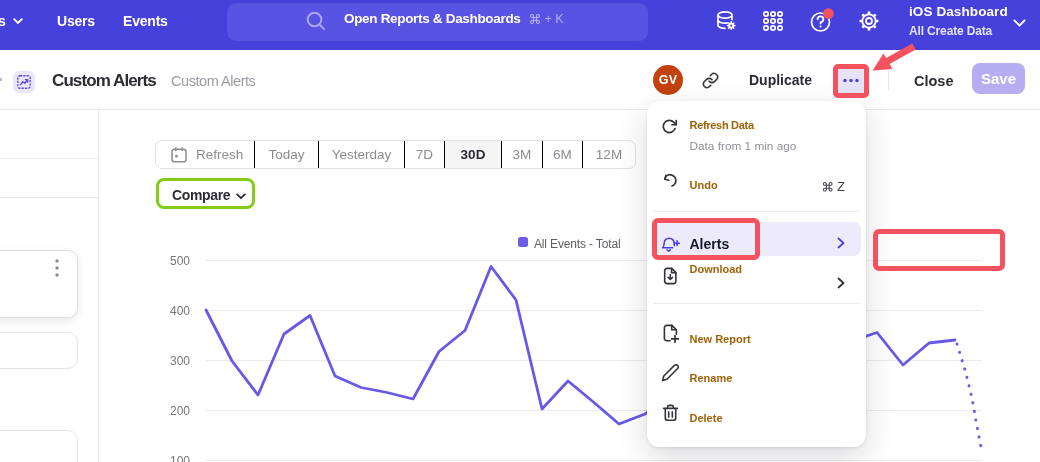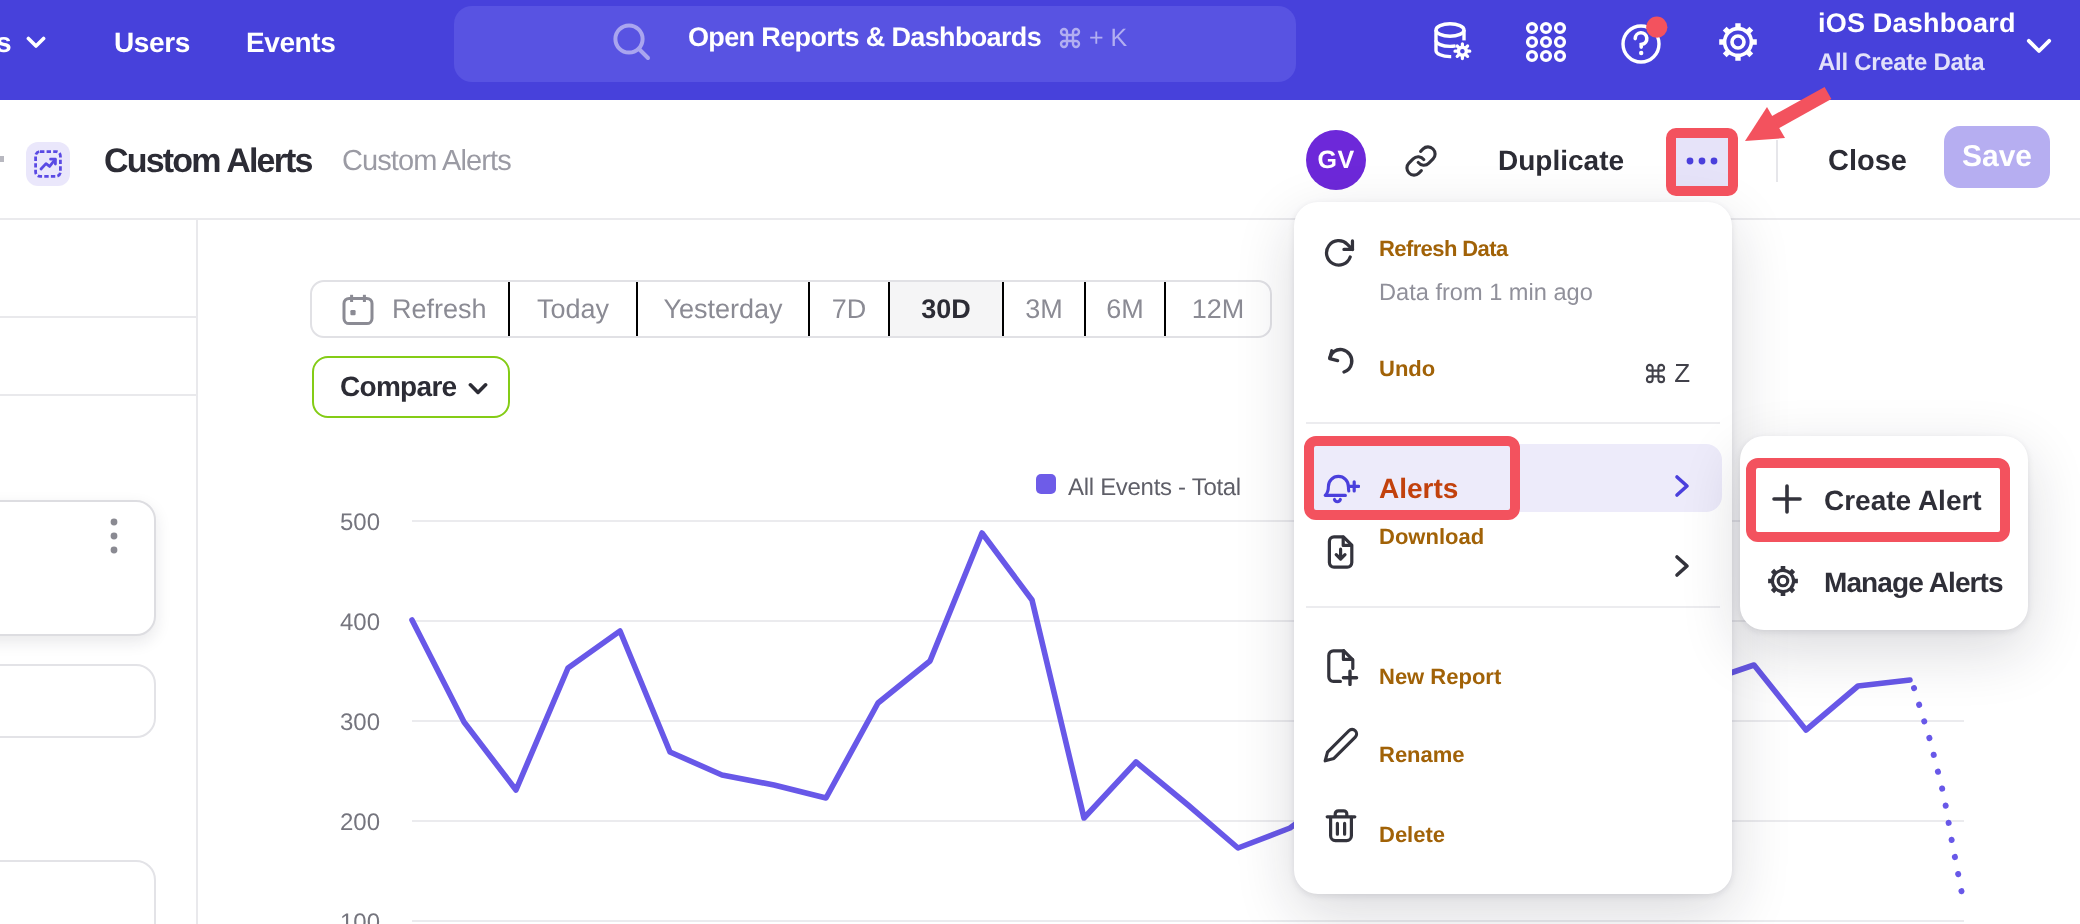--- a/index.html
+++ b/index.html
@@ -15,37 +15,37 @@
   .searchtxt { position:absolute; left:344px; top:0; height:38px; line-height:38px; color:#ffffff; font-size:13.5px; font-weight:700; letter-spacing:-.32px;}
   .cmdk { position:absolute; left:529px; top:0; height:38px; line-height:38px; color:#b2aef1; font-size:12.5px; font-weight:400; }
   .proj1 { position:absolute; left:909px; top:4px; color:#fff; font-size:13.5px; font-weight:700; letter-spacing:.1px;}
   .proj2 { position:absolute; left:909px; top:24px; color:#e2e1fa; font-size:12px; font-weight:700; letter-spacing:-.15px;}
 
   
   .hdr { position:absolute; left:0; top:50px; width:1040px; height:60px; background:#fff; border-bottom:1px solid #eaeaed; z-index:2; }
   .hicon { position:absolute; left:13px; top:21px; width:22px; height:22px; border-radius:6px; background:#eae7fb; }
   .htitle { position:absolute; left:52px; top:20.5px; font-size:17px; font-weight:700; color:#2c2c35; letter-spacing:-.9px; }
   .hsub { position:absolute; left:171px; top:22.5px; font-size:14.5px; font-weight:400; color:#9b9ba4; letter-spacing:-.45px; }
-  .avatar { position:absolute; left:653px; top:15px; width:30px; height:30px; border-radius:50%; background:#6d28d9; color:#fff; font-size:12.5px; font-weight:700; text-align:center; line-height:31px; letter-spacing:.2px;}
+  .avatar { position:absolute; left:653px; top:15px; width:30px; height:30px; border-radius:50%; background:#c2410c; color:#fff; font-size:12.5px; font-weight:700; text-align:center; line-height:31px; letter-spacing:.2px;}
   .dup { position:absolute; left:749px; top:22px; font-size:14px; font-weight:700; color:#2c2c35; }
   .hdiv { position:absolute; left:888px; top:20px; width:1px; height:21px; background:#e6e6ea; }
   .closeb { position:absolute; left:914px; top:23px; font-size:14.5px; font-weight:700; color:#2c2c35; }
   .saveb { position:absolute; left:972px; top:13px; width:53px; height:31px; border-radius:8px; background:#b6aef1; color:#fff; font-size:15px; font-weight:700; text-align:center; line-height:31px; }
   .dots3 { position:absolute; left:838px; top:19px; width:26px; height:24px; background:#e6e3f9; }
 
   
   .sidebar-v { position:absolute; left:98px; top:110px; width:1px; height:352px; background:#e9e9ec; z-index:1;}
   .srow { position:absolute; left:0; width:98px; height:1px; background:#e9e9ec; z-index:1;}
   .card { position:absolute; left:-22px; width:100px; background:#fff; border:1px solid #e3e3e7; border-radius:10px; z-index:1;}
 
   
   .range { position:absolute; left:155px; top:140px; width:481px; height:29px; border:1px solid #e1e1e5; border-radius:7px; background:#fff; z-index:1;}
   .rcell { position:absolute; top:0; height:27px; line-height:27px; text-align:center; font-size:13.5px; color:#8b8b94; border-right:1px solid #000000; }
   .rsel { background:#f5f5f6; color:#2c2c35; font-weight:700; }
-  .compare { position:absolute; left:156px; top:178px; width:99px; height:31px; border:1px solid #84cc16; border-radius:8px; background:#fff; z-index:1; }
+  .compare { position:absolute; left:156px; top:178px; width:99px; height:31px; border:3px solid #84cc16; border-radius:8px; background:#fff; z-index:1; }
   .compare span { position:absolute; left:13px; top:0; height:29px; line-height:29px; font-size:14px; font-weight:700; color:#2c2c35; letter-spacing:-.35px; }
 
   
   .menu { position:absolute; left:647px; top:101px; width:219px; height:346px; background:#fff; border-radius:12px;
           box-shadow:0 1px 3px rgba(25,25,45,.10), 0 10px 30px rgba(25,25,45,.16); z-index:5; }
   .menu .ttl { position:absolute; left:42.5px; font-size:11px; font-weight:700; color:#a16207; letter-spacing:0px;}
   .menu .sub { position:absolute; left:42.5px; font-size:11.8px; font-weight:400; color:#90909a; }
   .menu .mdiv { position:absolute; left:6px; width:207px; height:1px; background:#ececef; }
   .hl { position:absolute; left:4.5px; top:121px; width:209px; height:34px; border-radius:8px; background:#edebfa; }
 
@@ -208,21 +208,21 @@
 
   <div class="menu">
     <div class="ttl" style="top:18px; letter-spacing:-.3px;">Refresh Data</div>
     <div class="sub" style="top:37.5px;">Data from 1 min ago</div>
     <div class="ttl" style="top:78px;">Undo</div>
     <div style="position:absolute; left:175px; top:78px; font-size:13px; color:#41414a;"><svg style="vertical-align:-1.5px" width="11.5" height="11.5" viewBox="0 0 24 24" fill="none" stroke="#41414a" stroke-width="2.1">
           <path d="M15 6v12a3 3 0 1 0 3-3H6a3 3 0 1 0 3 3V6a3 3 0 1 0-3 3h12a3 3 0 1 0-3-3"></path>
         </svg> Z</div>
     <div class="mdiv" style="top:110px;"></div>
     <div class="hl"></div>
-    <div class="ttl" style="top:134.5px; color:#c2410c; font-size:14px;">Alerts</div>
+    <div class="ttl" style="top:134.5px; color:#0f172a; font-size:14px;">Alerts</div>
     <div class="mdiv" style="top:201.5px;"></div>
     <div class="ttl" style="top:162px;">Download</div>
     <div class="ttl" style="top:231.5px;">New Report</div>
     <div class="ttl" style="top:270.5px;">Rename</div>
     <div class="ttl" style="top:311px;">Delete</div>
 
     <svg class="abs" style="left:14px; top:17px;" width="17" height="17" viewBox="0 0 24 24" fill="none" stroke="#33333c" stroke-width="2.3" stroke-linecap="round" stroke-linejoin="round">
       <polyline points="21.5 3.5 21.5 9.5 15.5 9.5"></polyline>
       <path d="M19.9 14.8 a8.6 8.6 0 1 1 -2 -8.94 L21.5 9.5"></path>
     </svg>
@@ -263,32 +263,20 @@
     </svg>
 
     <svg class="abs" style="left:190px; top:136px;" width="8" height="12" viewBox="0 0 8 12" fill="none" stroke="#4a3fdc" stroke-width="1.8" stroke-linecap="round" stroke-linejoin="round">
         <path d="M1.5 1.5 L6.5 6 L1.5 10.5"></path>
       </svg>
     <svg class="abs" style="left:190px; top:176px;" width="8" height="12" viewBox="0 0 8 12" fill="none" stroke="#33333c" stroke-width="1.8" stroke-linecap="round" stroke-linejoin="round">
         <path d="M1.5 1.5 L6.5 6 L1.5 10.5"></path>
       </svg>
   </div>
 
-  <div class="submenu">
-    <svg class="abs" style="left:16px; top:24px;" width="15" height="15" viewBox="0 0 15 15" fill="none" stroke="#33333c" stroke-width="1.8" stroke-linecap="round">
-        <path d="M7.5 1 v13 M1 7.5 h13"></path>
-      </svg>
-    <div class="ttl" style="top:24px;">Create Alert</div>
-    <svg class="abs" style="left:12px; top:63px;" width="19" height="19" viewBox="0 0 24 24" fill="none" stroke="#33333c" stroke-width="2">
-      <circle cx="12" cy="12" r="3"></circle>
-      <path d="M12 2.6 v3 M12 18.4 v3 M2.6 12 h3 M18.4 12 h3 M5.35 5.35 l2.1 2.1 M16.55 16.55 l2.1 2.1 M18.65 5.35 l-2.1 2.1 M7.45 16.55 l-2.1 2.1" stroke-width="2.9"></path>
-      <circle cx="12" cy="12" r="6.7"></circle>
-    </svg>
-    <div class="ttl" style="top:65px; letter-spacing:-.45px;">Manage Alerts</div>
-  </div>
 
   <div class="redbox" style="left:833px; top:64px; width:36px; height:34px; border-radius:5px;"></div>
   <div class="redbox" style="left:652px; top:217.5px; width:108px; height:42px; border-radius:6px;"></div>
   <div class="redbox" style="left:872.5px; top:228.5px; width:132px; height:42px; border-radius:6px;"></div>
   <svg class="abs" style="left:860px; top:38px; z-index:10;" width="62" height="40" viewBox="0 0 62 40">
     <path d="M26 24 L54 8.5" stroke="#f3525e" stroke-width="7" fill="none"></path>
     <path d="M12.5 32.5 L32.5 31 L23.5 15.5 Z" fill="#f3525e"></path>
   </svg>
 
 </div>

